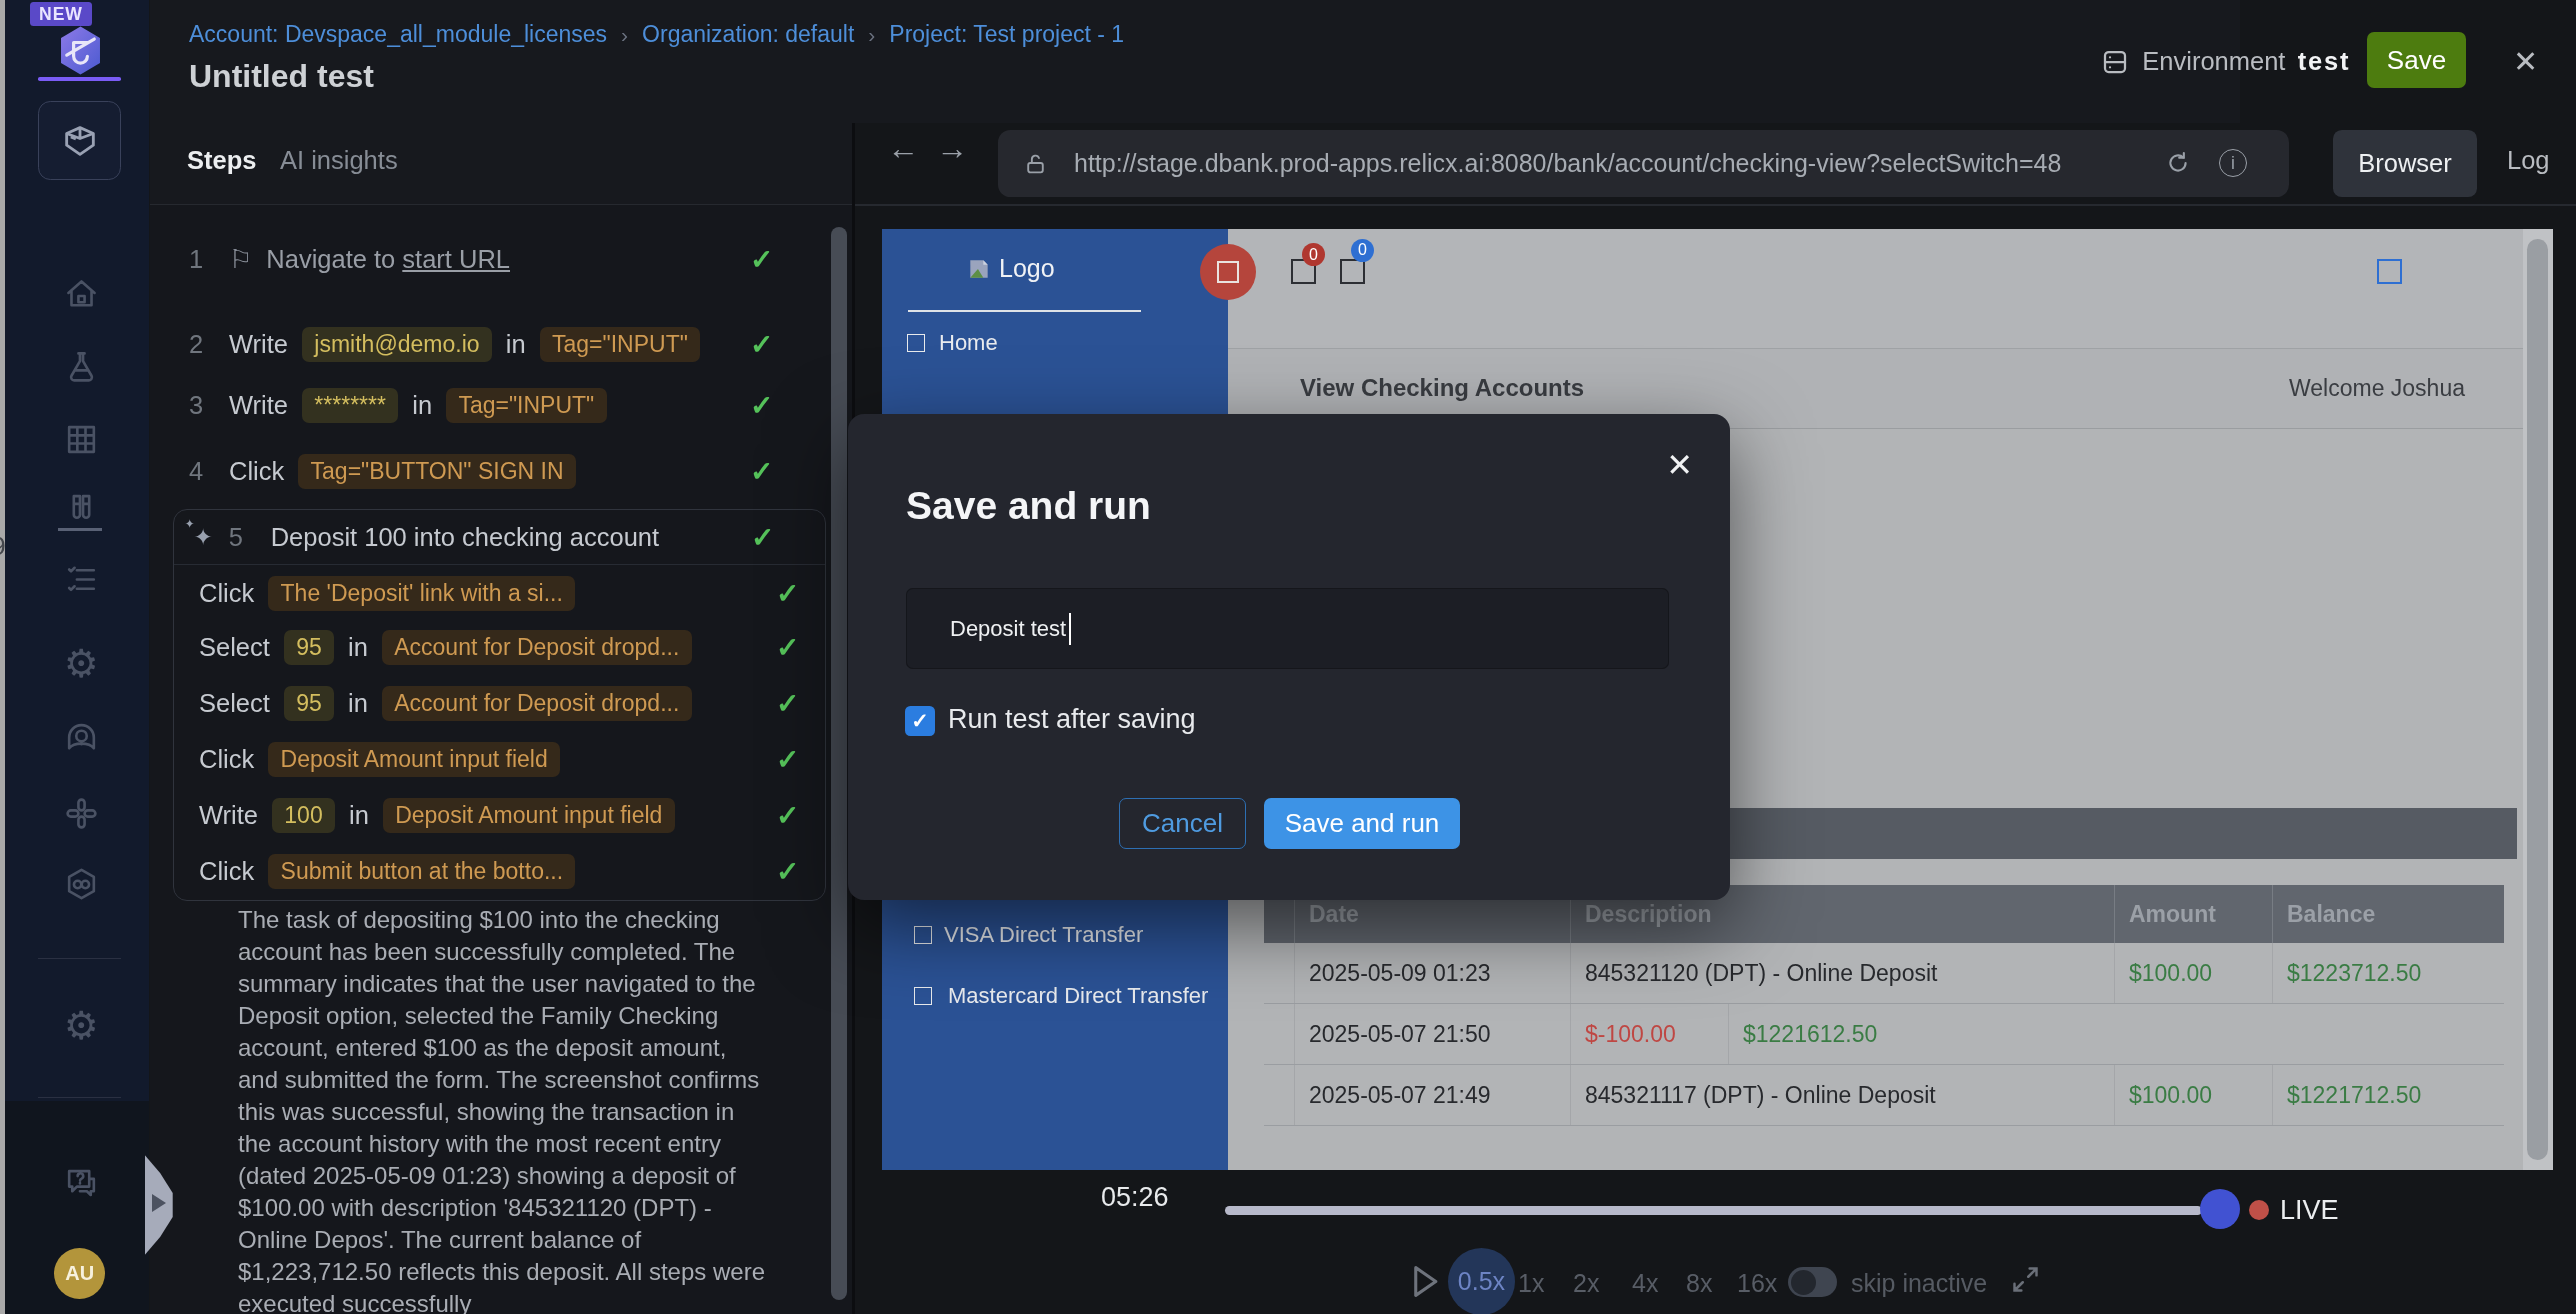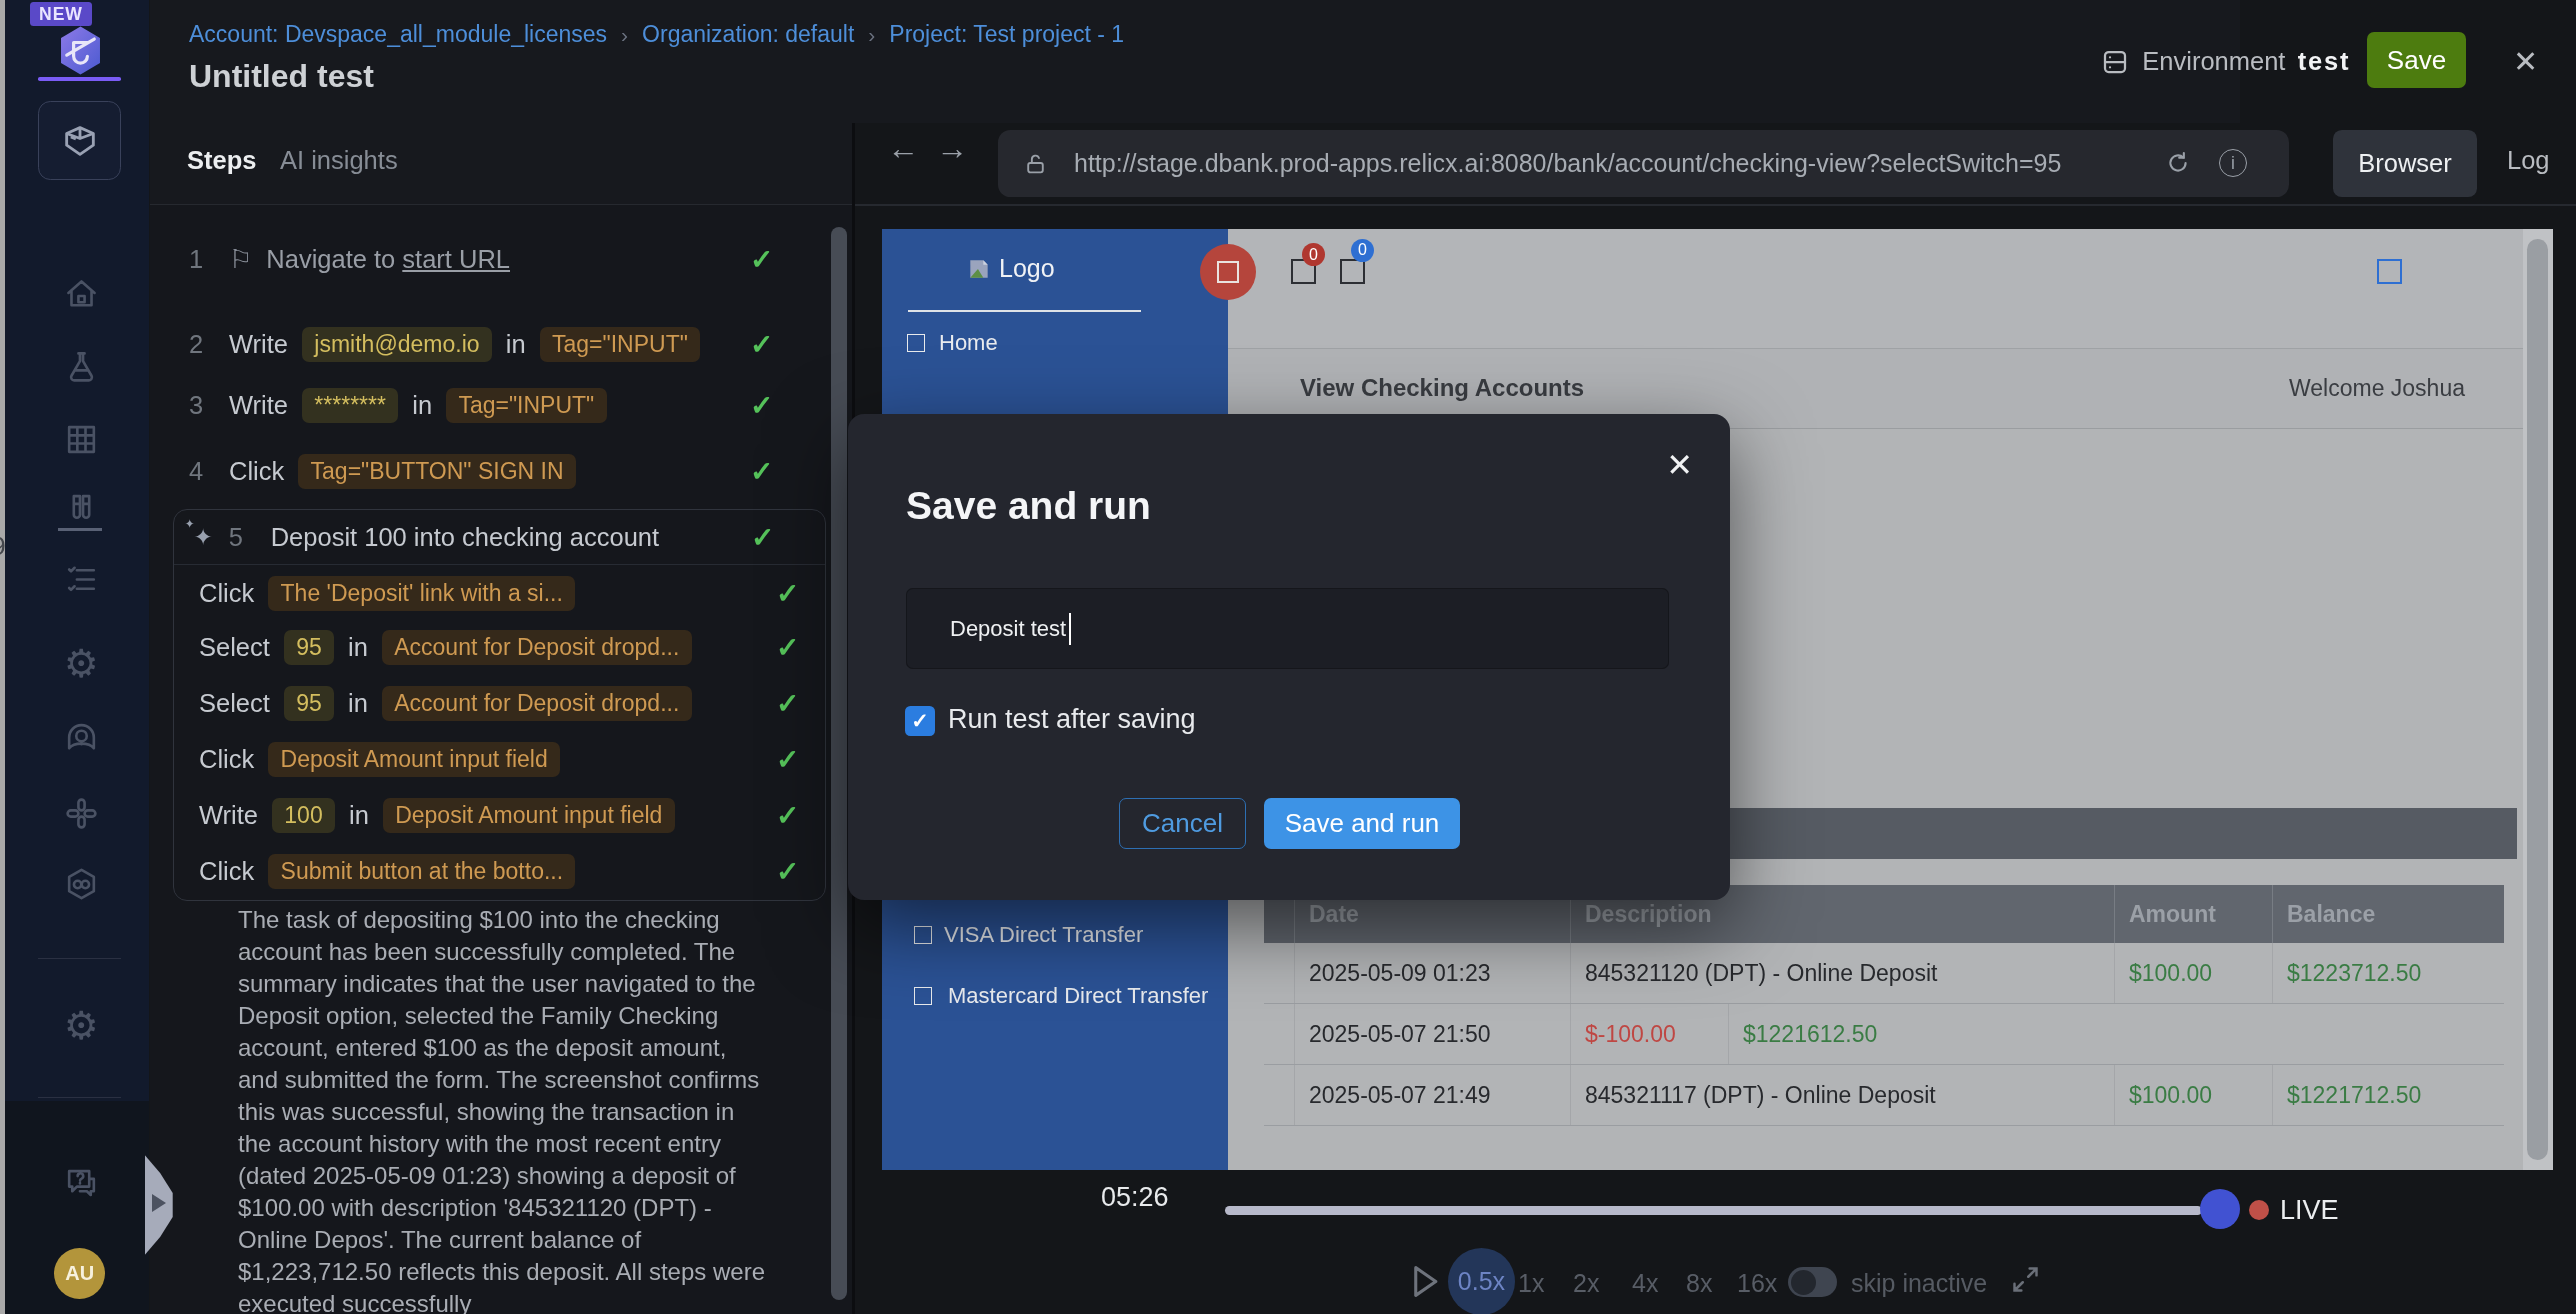--- a/index.html
+++ b/index.html
@@ -333,21 +333,21 @@
   <div id="panel-div" class="ab"></div>
 
   <div id="browser-panel" class="ab">
     <span class="nav-arrow" style="left:32px">←</span>
     <span class="nav-arrow" style="left:81px">→</span>
     <div id="url-pill">
       <svg id="lock-ic" width="25" height="26" viewBox="0 0 24 24" style="stroke:#9aa0a8;fill:none;stroke-width:1.8;stroke-linecap:round">
           <rect x="5" y="11" width="14" height="9" rx="2"></rect>
           <path d="M8.5 11V7.5a3.5 3.5 0 0 1 6.8-1.2"></path>
         </svg>
-      <span id="url-text">http://stage.dbank.prod-apps.relicx.ai:8080/bank/account/checking-view?selectSwitch=95</span>
+      <span id="url-text">http://stage.dbank.prod-apps.relicx.ai:8080/bank/account/checking-view?selectSwitch=48</span>
       <svg id="refresh-ic" width="28" height="28" viewBox="0 0 24 24" style="stroke:#9aa0a8;fill:none;stroke-width:1.8;stroke-linecap:round">
           <path d="M18.5 12a6.5 6.5 0 1 1-2-4.7"></path>
           <path d="M17 3.5v4h-4"></path>
         </svg>
       <span id="info-ic">i</span>
     </div>
     <div id="browser-tab">Browser</div>
     <div id="log-tab">Log</div>
     <div id="toolbar-div"></div>
 

